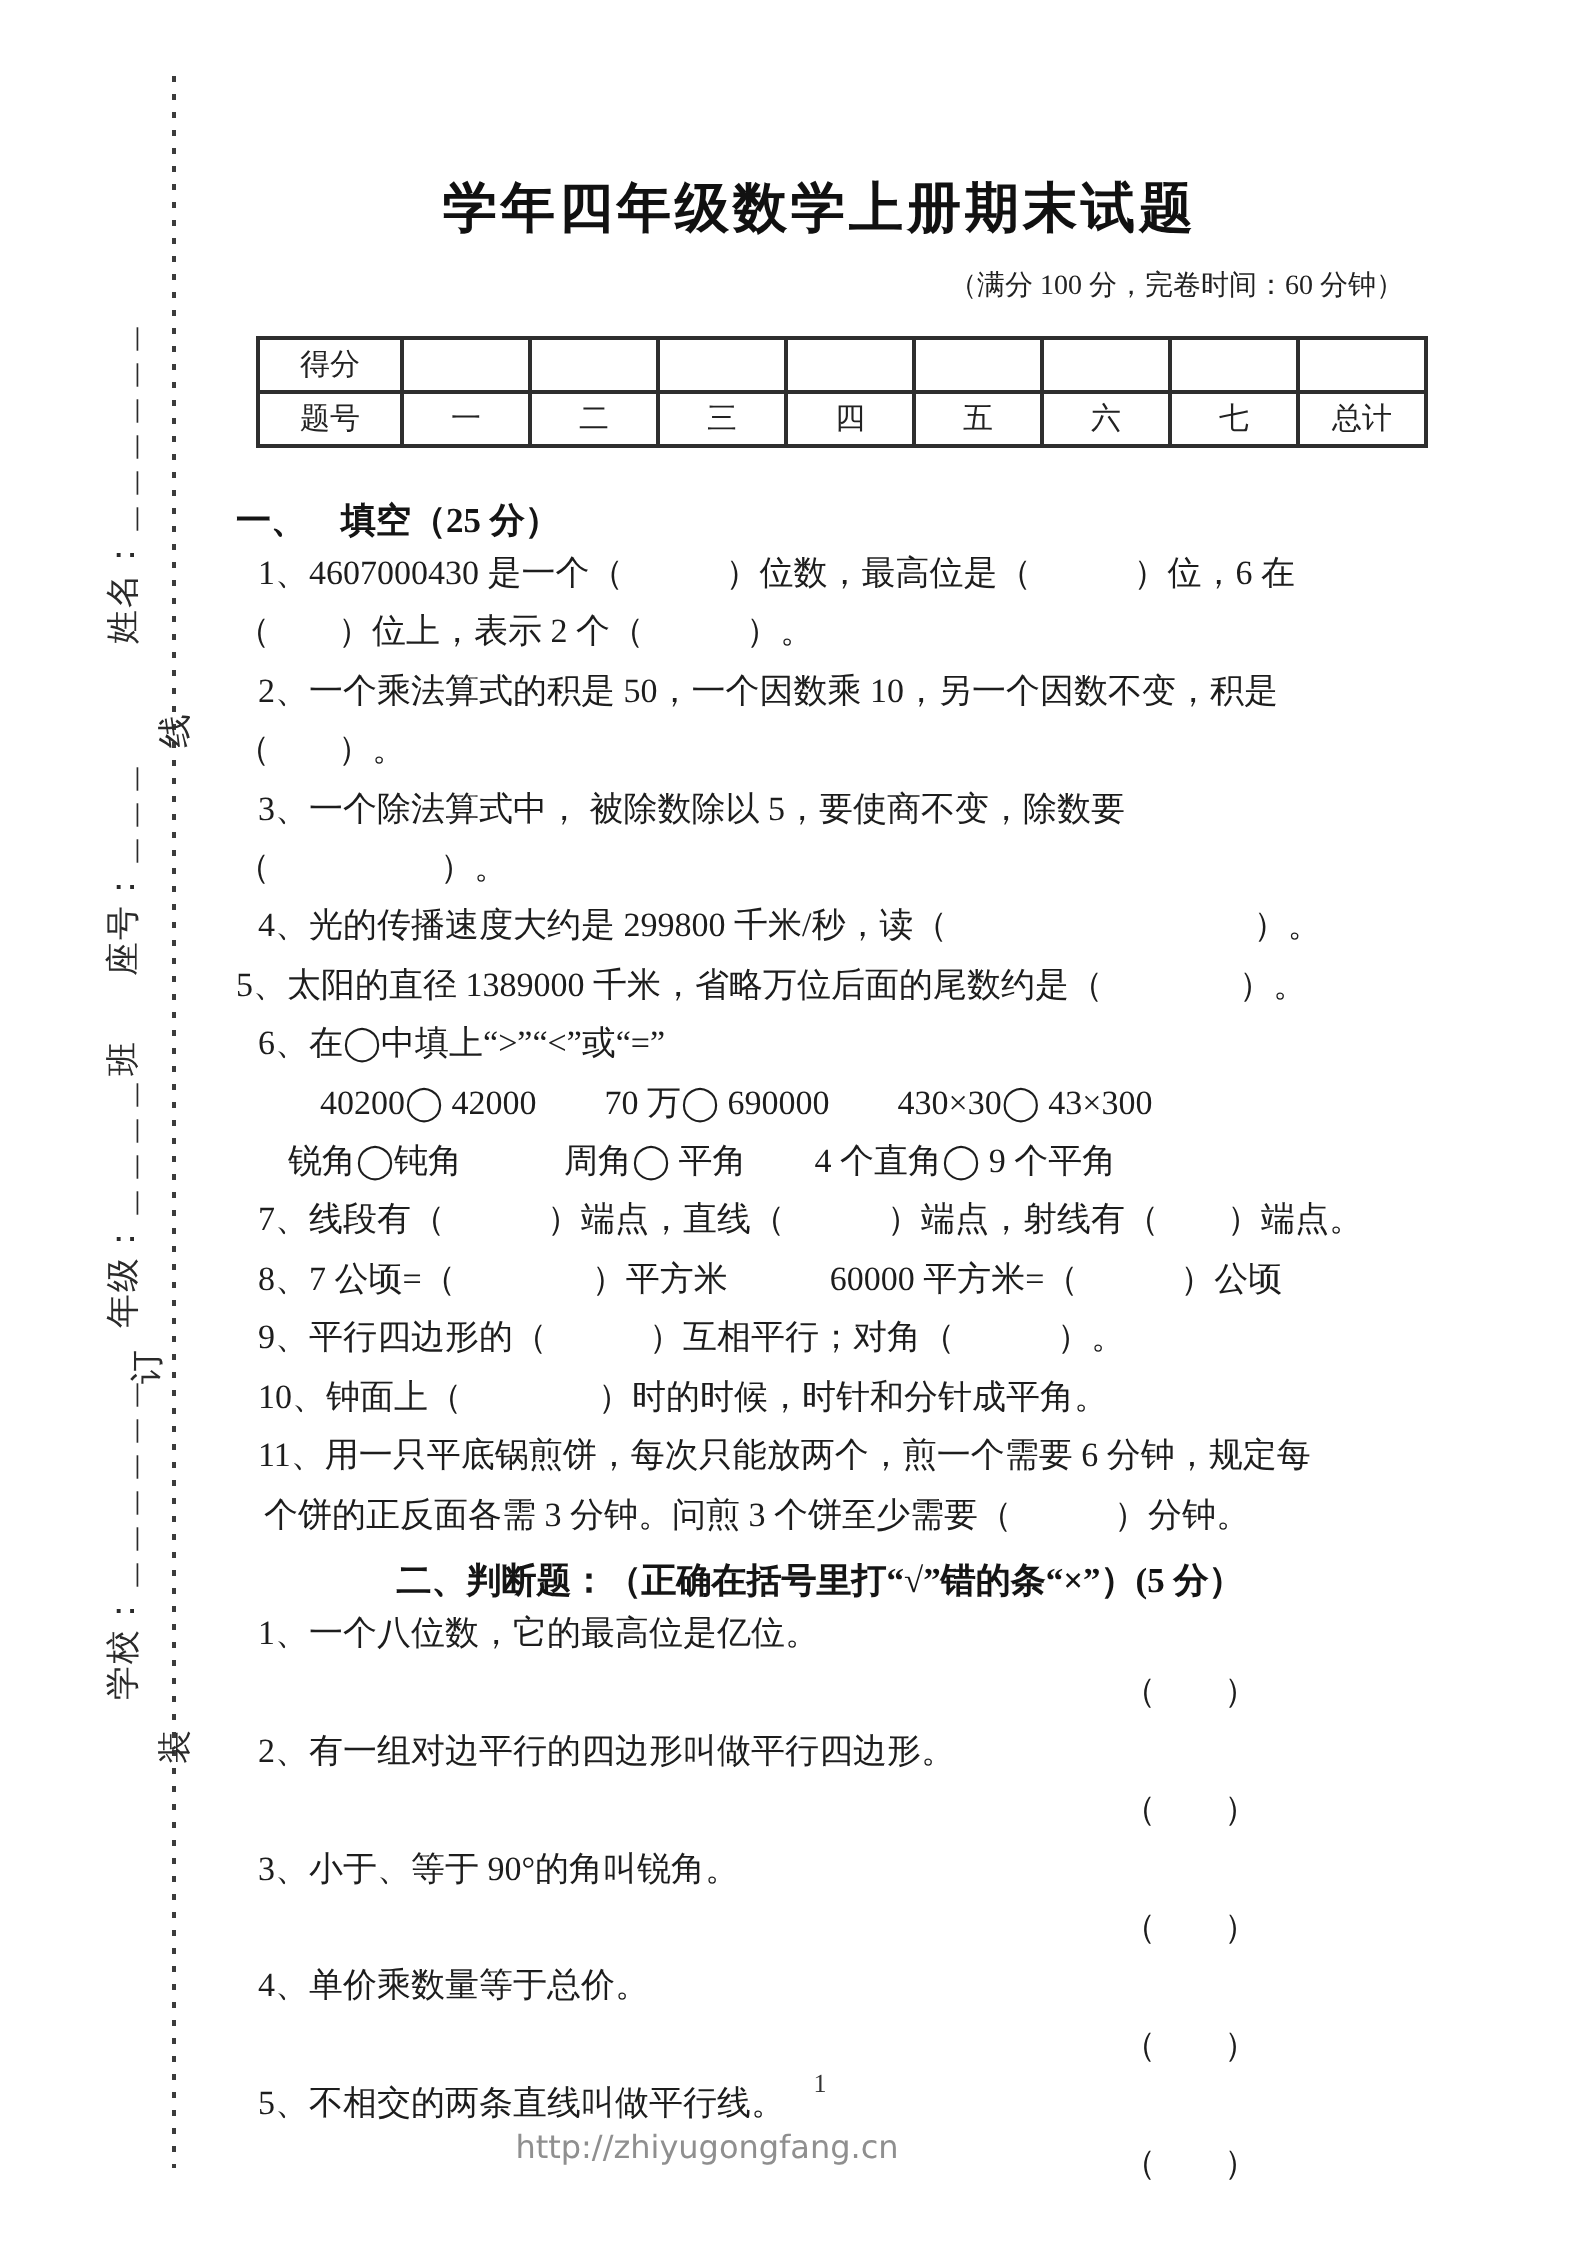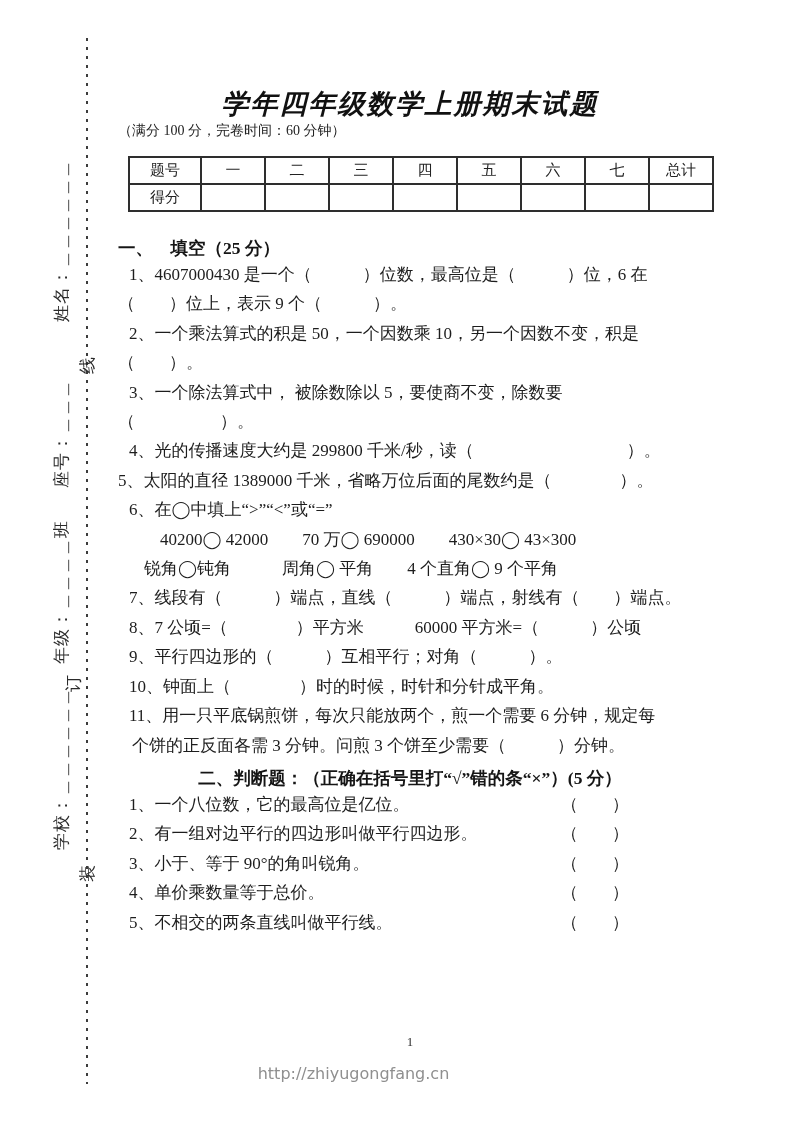--- a/index.html
+++ b/index.html
@@ -11,38 +11,38 @@
   .dotline{
     position:absolute;left:86px;top:38px;width:2px;height:1046px;
     background-image:repeating-linear-gradient(to bottom,#3c3c3c 0 3px,transparent 3px 9px);
   }
   .vtext{
     position:absolute;transform-origin:0 0;transform:rotate(-90deg);
     white-space:nowrap;font-size:17px;letter-spacing:1px;color:#2a2a2a;
   }
   
   .content{position:absolute;left:118px;top:86px;width:584px;}
-  .title{text-align:center;font-size:27px;font-weight:700;letter-spacing:2px;color:#111;font-style:italic;}
-  .subtitle{text-align:left;font-size:14px;margin-top:0;color:#222;}
+  .title{text-align:center;font-size:27px;font-weight:700;letter-spacing:2px;color:#111;}
+  .subtitle{text-align:right;font-size:14px;margin-top:12px;color:#222;}
   table.score{border-collapse:collapse;table-layout:fixed;width:554px;margin:16px 0 0 10px;}
   table.score td{
     border:2px solid #2e2e2e;height:25px;text-align:center;vertical-align:middle;
     font-size:15px;padding:0;color:#222;
   }
   table.score td.c0{width:70px;}
   table.score td.cl{width:62px;}
   .sec{font-size:17.5px;font-weight:700;margin-top:24px;color:#151515;}
   .sec2{font-size:17.5px;font-weight:700;margin-top:6px;color:#151515;text-align:center;}
   .line{font-size:17px;line-height:29.4px;white-space:nowrap;color:#1d1d1d;}
   .item{padding-left:11px;}
   .cont{padding-left:0;}
   .cont2{padding-left:14px;}
   .sub1{padding-left:42px;}
   .sub2{padding-left:26px;}
-  .jrow{display:flex;width:500px;font-size:17px;line-height:29.4px;padding-left:11px;}
+  .jrow{display:flex;width:500px;font-size:17px;line-height:29.4px;padding-left:11px;flex-direction:column;}
   .jrow .jp{margin-left:auto;}
   
   .pagenum{position:absolute;top:1034px;left:118px;width:584px;text-align:center;font-size:13px;color:#333;}
   .url{
     position:absolute;top:1064px;left:0;width:707px;text-align:center;
     font-family:"DejaVu Sans","Liberation Sans",sans-serif;font-size:16px;color:#8f8f8f;
   }
 </style>
 </head>
 <body>
@@ -58,48 +58,48 @@
   <span class="vtext" style="left:50px;top:850px;">学校：＿＿＿＿＿＿</span>
   <span class="vtext" style="left:76px;top:882px;">装</span>
 
   <div class="content">
     <div class="title">学年四年级数学上册期末试题</div>
     <div class="subtitle">（满分 100 分，完卷时间：60 分钟）</div>
 
     <table class="score">
       <tbody>
           <tr>
+        <td class="c0">得分</td>
+        <td class="cl"></td>
+        <td class="cl"></td>
+        <td class="cl"></td>
+        <td class="cl"></td>
+        <td class="cl"></td>
+        <td class="cl"></td>
+        <td class="cl"></td>
+        <td class="cl"></td>
+      </tr>
+      <tr>
         <td class="c0">题号</td>
         <td class="cl">一</td>
         <td class="cl">二</td>
         <td class="cl">三</td>
         <td class="cl">四</td>
         <td class="cl">五</td>
         <td class="cl">六</td>
         <td class="cl">七</td>
         <td class="cl">总计</td>
       </tr>
-      <tr>
-        <td class="c0">得分</td>
-        <td class="cl"></td>
-        <td class="cl"></td>
-        <td class="cl"></td>
-        <td class="cl"></td>
-        <td class="cl"></td>
-        <td class="cl"></td>
-        <td class="cl"></td>
-        <td class="cl"></td>
-      </tr>
     </tbody>
       </table>
 
     <div class="sec">一、　填空（25 分）</div>
 
     <div class="line item">1、4607000430 是一个（　　　）位数，最高位是（　　　）位，6 在</div>
-    <div class="line cont">（　　）位上，表示 9 个（　　　）。</div>
+    <div class="line cont">（　　）位上，表示 2 个（　　　）。</div>
     <div class="line item">2、一个乘法算式的积是 50，一个因数乘 10，另一个因数不变，积是</div>
     <div class="line cont">（　　）。</div>
     <div class="line item">3、一个除法算式中， 被除数除以 5，要使商不变，除数要</div>
     <div class="line cont">（　　　　　）。</div>
     <div class="line item">4、光的传播速度大约是 299800 千米/秒，读（　　　　　　　　　）。</div>
     <div class="line cont">5、太阳的直径 1389000 千米，省略万位后面的尾数约是（　　　　）。</div>
     <div class="line item">6、在◯中填上“&gt;”“&lt;”或“=”</div>
     <div class="line sub1">40200◯ 42000　　70 万◯ 690000　　430×30◯ 43×300</div>
     <div class="line sub2">锐角◯钝角　　　周角◯ 平角　　4 个直角◯ 9 个平角</div>
     <div class="line item">7、线段有（　　　）端点，直线（　　　）端点，射线有（　　）端点。</div>

